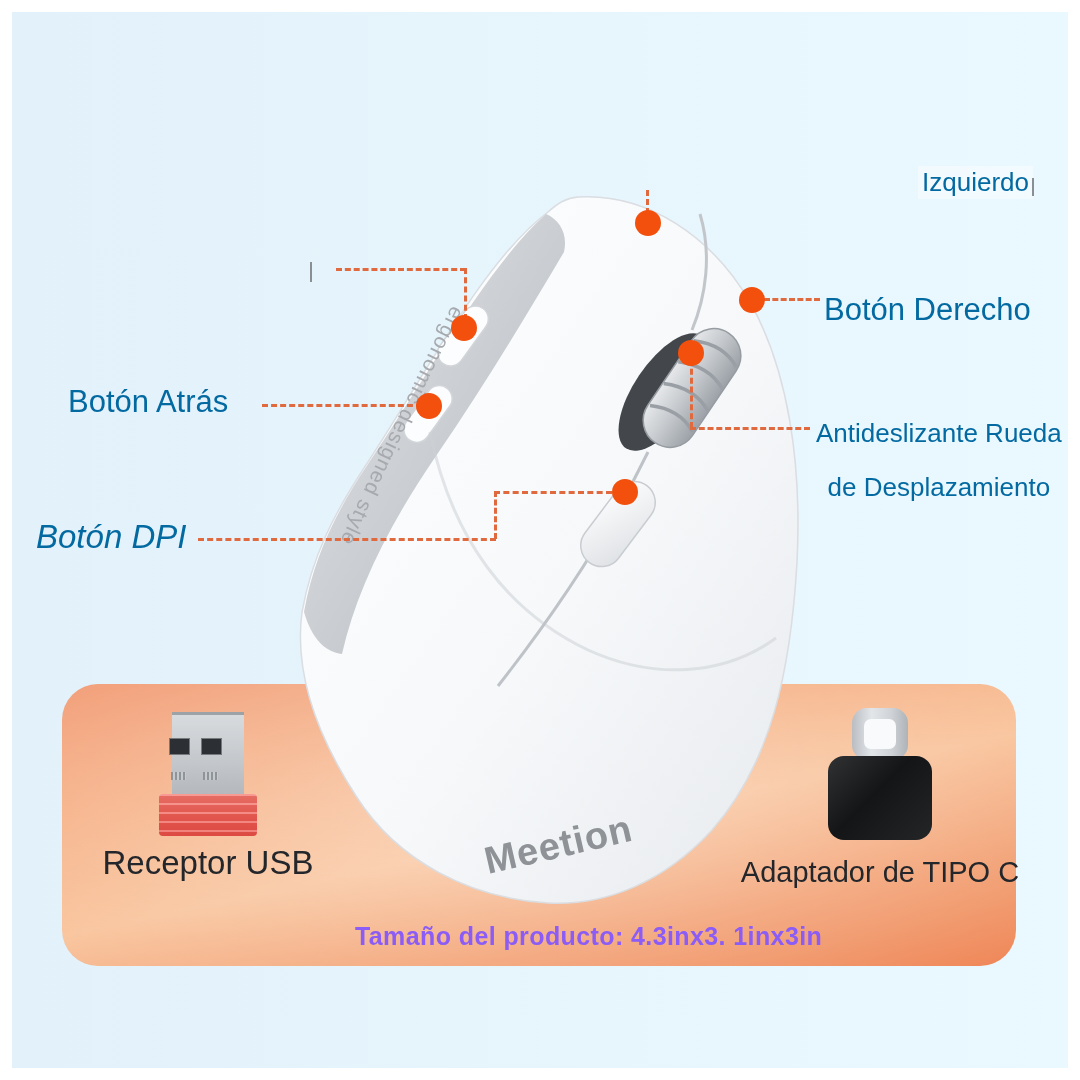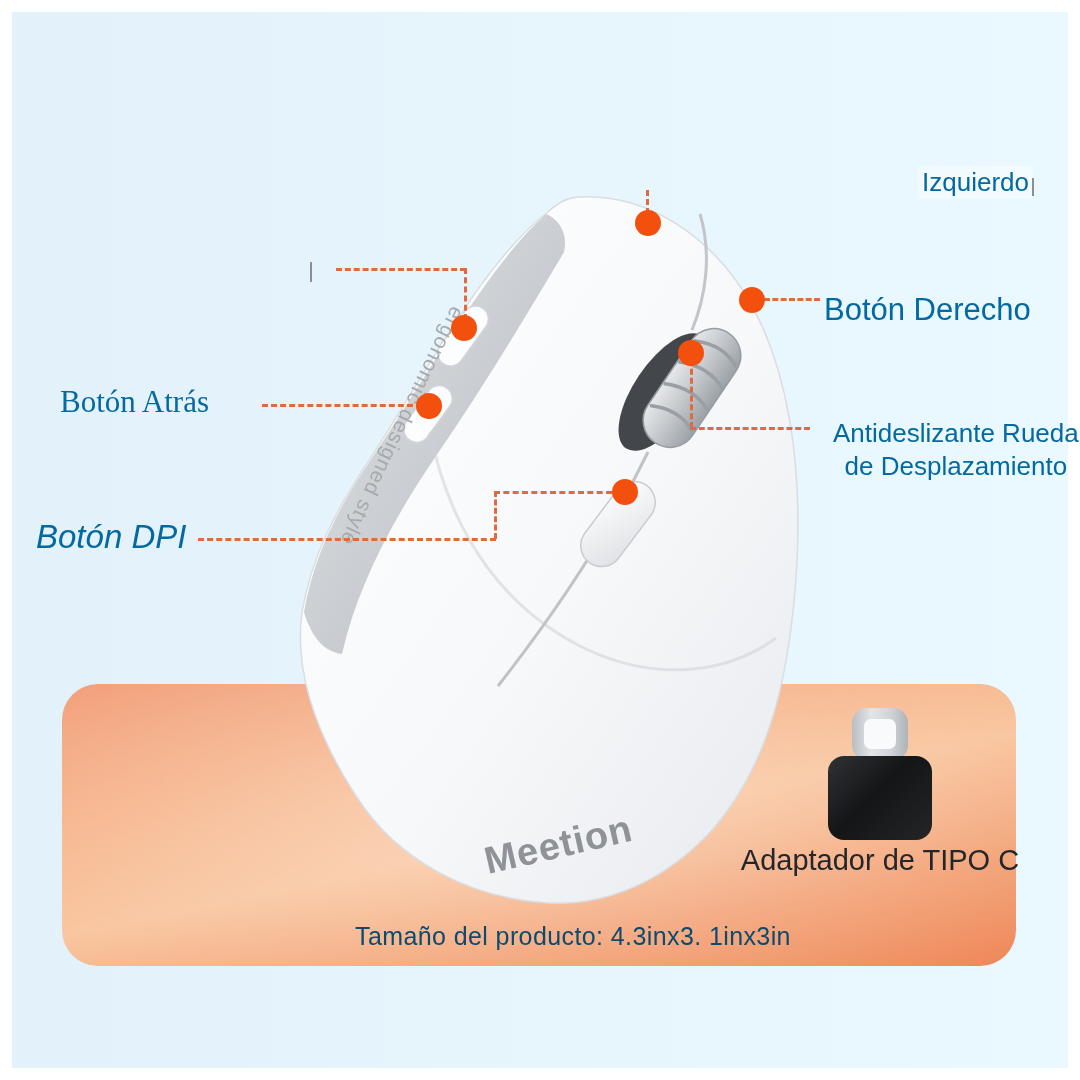--- a/index.html
+++ b/index.html
@@ -24,54 +24,65 @@
   .usb-pad{position:absolute;top:66px;width:15px;height:8px;background:repeating-linear-gradient(90deg,#8e9499 0 2px,#c6cacd 2px 4px);}
   .usb-pad.p1{left:12px;} .usb-pad.p2{left:44px;}
   .usb-base{position:absolute;left:0;top:88px;width:98px;height:42px;border-radius:4px;
     background:repeating-linear-gradient(180deg,rgba(255,255,255,0.28) 0 2px,rgba(0,0,0,0.06) 2px 9px),linear-gradient(180deg,#f4756b 0%,#ef5a51 55%,#ea4f47 100%);}
   
   .tc-icon{position:relative;width:110px;height:140px;margin:0 auto;}
   .tc-plug{position:absolute;left:27px;top:8px;width:56px;height:52px;border-radius:15px;background:linear-gradient(90deg,#b9bdc2 0%,#e3e6e9 35%,#cfd3d7 70%,#aeb3b8 100%);}
   .tc-plug-slot{position:absolute;left:12px;top:11px;width:32px;height:30px;border-radius:7px;background:#f8fafb;}
   .tc-body{position:absolute;left:3px;top:56px;width:104px;height:84px;border-radius:16px;background:linear-gradient(135deg,#303234 0%,#141517 45%,#232527 100%);}
   
-  .size-text{position:absolute;left:355px;top:922px;font-size:25px;color:#0c4a6e;letter-spacing:0.4px;}
+  .size-text{position:absolute;left:355px;top:922px;font-size:25px;color:#8b5cf6;letter-spacing:0.4px;font-weight:bold;}
   
   .lbl{position:absolute;color:#0369a1;white-space:nowrap;}
   .lbl-izq{left:918px;top:166px;font-size:26px;background:rgba(255,255,255,0.4);padding:1px 4px;}
   .lbl-avance{left:48px;top:252px;font-size:31px;}
   .lbl-derecho{left:824px;top:292px;font-size:31px;}
-  .lbl-atras{left:60px;top:384px;font-size:31px;font-family:Liberation Serif, serif;}
-  .lbl-rueda{left:833px;top:418px;font-size:26px;text-align:center;}
-  .lbl-rueda .l2{display:block;margin-top:2px;}
+  .lbl-atras{left:68px;top:384px;font-size:31px;}
+  .lbl-rueda{left:816px;top:418px;font-size:26px;text-align:center;}
+  .lbl-rueda .l2{display:block;margin-top:23px;}
   .lbl-dpi{left:36px;top:518px;font-size:33px;font-style:italic;}
   .tick{position:absolute;width:2px;background:#8a8f94;}
   
   .dot{position:absolute;width:26px;height:26px;border-radius:50%;background:#f2500c;}
   .dash-h{position:absolute;border-top:3px dashed #e0693e;height:0;}
   .dash-v{position:absolute;border-left:3px dashed #e0693e;width:0;}
   svg.mouse{position:absolute;left:0;top:0;}
 </style>
 </head>
 <body>
 
 <div class="frame">
   <div class="bg"></div>
 
   <div class="panel"></div>
 
+  <div class="acc usb-wrap">
+    <div class="usb-icon">
+      <div class="usb-metal"></div>
+      <div class="usb-hole h1"></div>
+      <div class="usb-hole h2"></div>
+      <div class="usb-pad p1"></div>
+      <div class="usb-pad p2"></div>
+      <div class="usb-base"></div>
+    </div>
+    <div class="acc-label" style="font-size:33px;margin-top:12px;">Receptor USB</div>
+  </div>
 
   <div class="acc tc-wrap">
     <div class="tc-icon">
       <div class="tc-plug">
         <div class="tc-plug-slot"></div>
       </div>
       <div class="tc-body"></div>
     </div>
-    <div class="acc-label" style="font-size:29px;margin-top:4px;">Adaptador de TIPO C</div>
+    <div class="acc-label" style="font-size:29px;margin-top:16px;">Adaptador de TIPO C</div>
   </div>
 
   <div class="size-text">Tamaño del producto: 4.3inx3. 1inx3in</div>
 
   <svg class="mouse" width="1080" height="1080" viewBox="0 0 1080 1080">
     <defs>
       <linearGradient id="bodyG" x1="0" y1="0" x2="1" y2="1">
         <stop offset="0" stop-color="#ffffff"></stop>
           <stop offset="0.55" stop-color="#f6f8fa"></stop>
           <stop offset="1" stop-color="#e7eaed"></stop>

